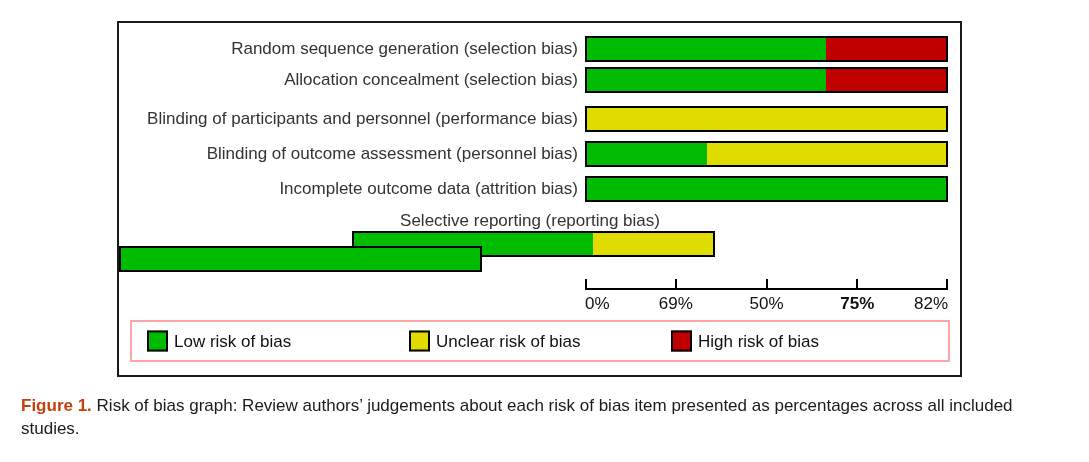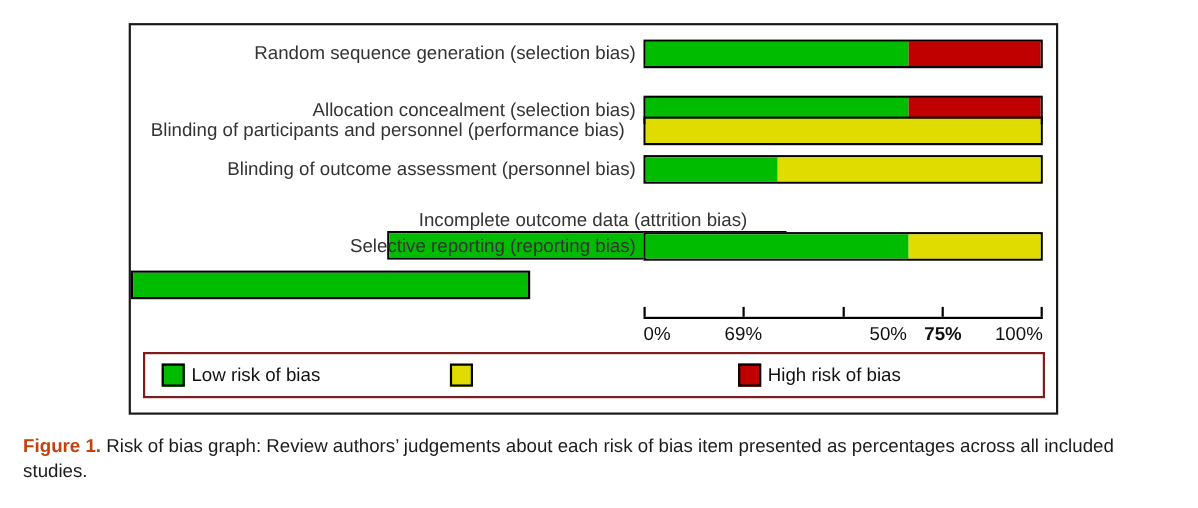--- a/index.html
+++ b/index.html
@@ -89,21 +89,21 @@
     position: absolute;
     top: 0;
     white-space: nowrap;
   }
   .legend-box {
     position: absolute;
     left: 11px;
     top: 297px;
     width: 820px;
     height: 42px;
-    border: 2px solid #7f1d1d;
+    border: 2px solid #fca5a5;
     box-sizing: border-box;
     background: #ffffff;
   }
   .legend-item {
     position: absolute;
     top: 50%;
     transform: translateY(-50%);
     display: flex;
     align-items: center;
   }
@@ -142,47 +142,47 @@
   <div class="figure-box">
     <div class="chart-area">
       <div id="chart-rows">
           <div class="row" style="top: 13px;">
             <div class="row-label">Random sequence generation (selection bias)</div>
             <div class="bar">
               <div class="seg" title="Low risk of bias: 66.7%" style="width: 66.7%; background: rgb(0, 188, 0);"></div>
               <div class="seg" title="High risk of bias: 33.3%" style="width: 33.3%; background: rgb(192, 0, 0);"></div>
             </div>
           </div>
-          <div class="row" style="top: 64px; padding-left: 12px;">
+          <div class="row" style="top: 44px; padding-left: 12px;">
             <div class="row-label">Allocation concealment (selection bias)</div>
             <div class="bar">
               <div class="seg" title="Low risk of bias: 66.7%" style="width: 66.7%; background: rgb(0, 188, 0);"></div>
               <div class="seg" title="High risk of bias: 33.3%" style="width: 33.3%; background: rgb(192, 0, 0);"></div>
             </div>
           </div>
-          <div class="row" style="top: 83px; gap: 10px;">
+          <div class="row" style="top: 83px;">
             <div class="row-label">Blinding of participants and personnel (performance bias)</div>
             <div class="bar">
               <div class="seg" title="Unclear risk of bias: 100%" style="width: 100%; background: rgb(224, 220, 0);"></div>
             </div>
           </div>
           <div class="row" style="top: 118px;">
             <div class="row-label">Blinding of outcome assessment (personnel bias)</div>
             <div class="bar">
               <div class="seg" title="Low risk of bias: 33.3%" style="width: 33.3%; background: rgb(0, 188, 0);"></div>
               <div class="seg" title="Unclear risk of bias: 66.7%" style="width: 66.7%; background: rgb(224, 220, 0);"></div>
             </div>
           </div>
-          <div class="row" style="top: 167px; flex-direction: column;">
+          <div class="row" style="top: 153px;">
             <div class="row-label">Incomplete outcome data (attrition bias)</div>
             <div class="bar">
               <div class="seg" title="Low risk of bias: 100%" style="width: 100%; background: rgb(0, 188, 0);"></div>
             </div>
           </div>
-          <div class="row" style="top: 188px;">
+          <div class="row" style="top: 188px; flex-direction: column;">
             <div class="row-label">Selective reporting (reporting bias)</div>
             <div class="bar">
               <div class="seg" title="Low risk of bias: 66.7%" style="width: 66.7%; background: rgb(0, 188, 0);"></div>
               <div class="seg" title="Unclear risk of bias: 33.3%" style="width: 33.3%; background: rgb(224, 220, 0);"></div>
             </div>
           </div>
           <div class="row" style="top: 223px;">
             <div class="bar">
               <div class="seg" title="Low risk of bias: 100%" style="width: 100%; background: rgb(0, 188, 0);"></div>
             </div>
@@ -191,31 +191,32 @@
       <div class="axis" id="x-axis">
           <div class="tick" style="left: 0px;"></div>
           <div class="tick" style="left: calc(25% - 1px);"></div>
           <div class="tick" style="left: calc(50% - 1px);"></div>
           <div class="tick" style="left: calc(75% - 1px);"></div>
           <div class="tick" style="right: 0px;"></div>
         </div>
       <div class="tick-labels" id="x-tick-labels">
           <div class="tick-label" style="left: 0px;">0%</div>
           <div class="tick-label" style="left: 25%; transform: translateX(-50%);">69%</div>
-          <div class="tick-label" style="left: 50%; transform: translateX(-50%); margin-left: 41px;">50%</div>
+          <div class="tick-label" style="left: 50%; transform: translateX(-50%);">50%</div>
           <div class="tick-label" style="left: 75%; transform: translateX(-50%); font-weight: bold;">75%</div>
-          <div class="tick-label" style="right: 0px;">100%</div>
+          <div class="tick-label" style="right: 0px;">82%</div>
         </div>
       <div class="legend-box" id="legend-box">
           <div class="legend-item" style="left: 15px;">
             <div class="legend-swatch" style="background: rgb(0, 188, 0);"></div>
             <div class="legend-label">Low risk of bias</div>
           </div>
           <div class="legend-item" style="left: 277px;">
             <div class="legend-swatch" style="background: rgb(224, 220, 0);"></div>
+            <div class="legend-label">Unclear risk of bias</div>
           </div>
           <div class="legend-item" style="left: 539px; align-items: flex-end;">
             <div class="legend-swatch" style="background: rgb(192, 0, 0);"></div>
             <div class="legend-label">High risk of bias</div>
           </div>
         </div>
     </div>
   </div>
 
   <div class="caption">

